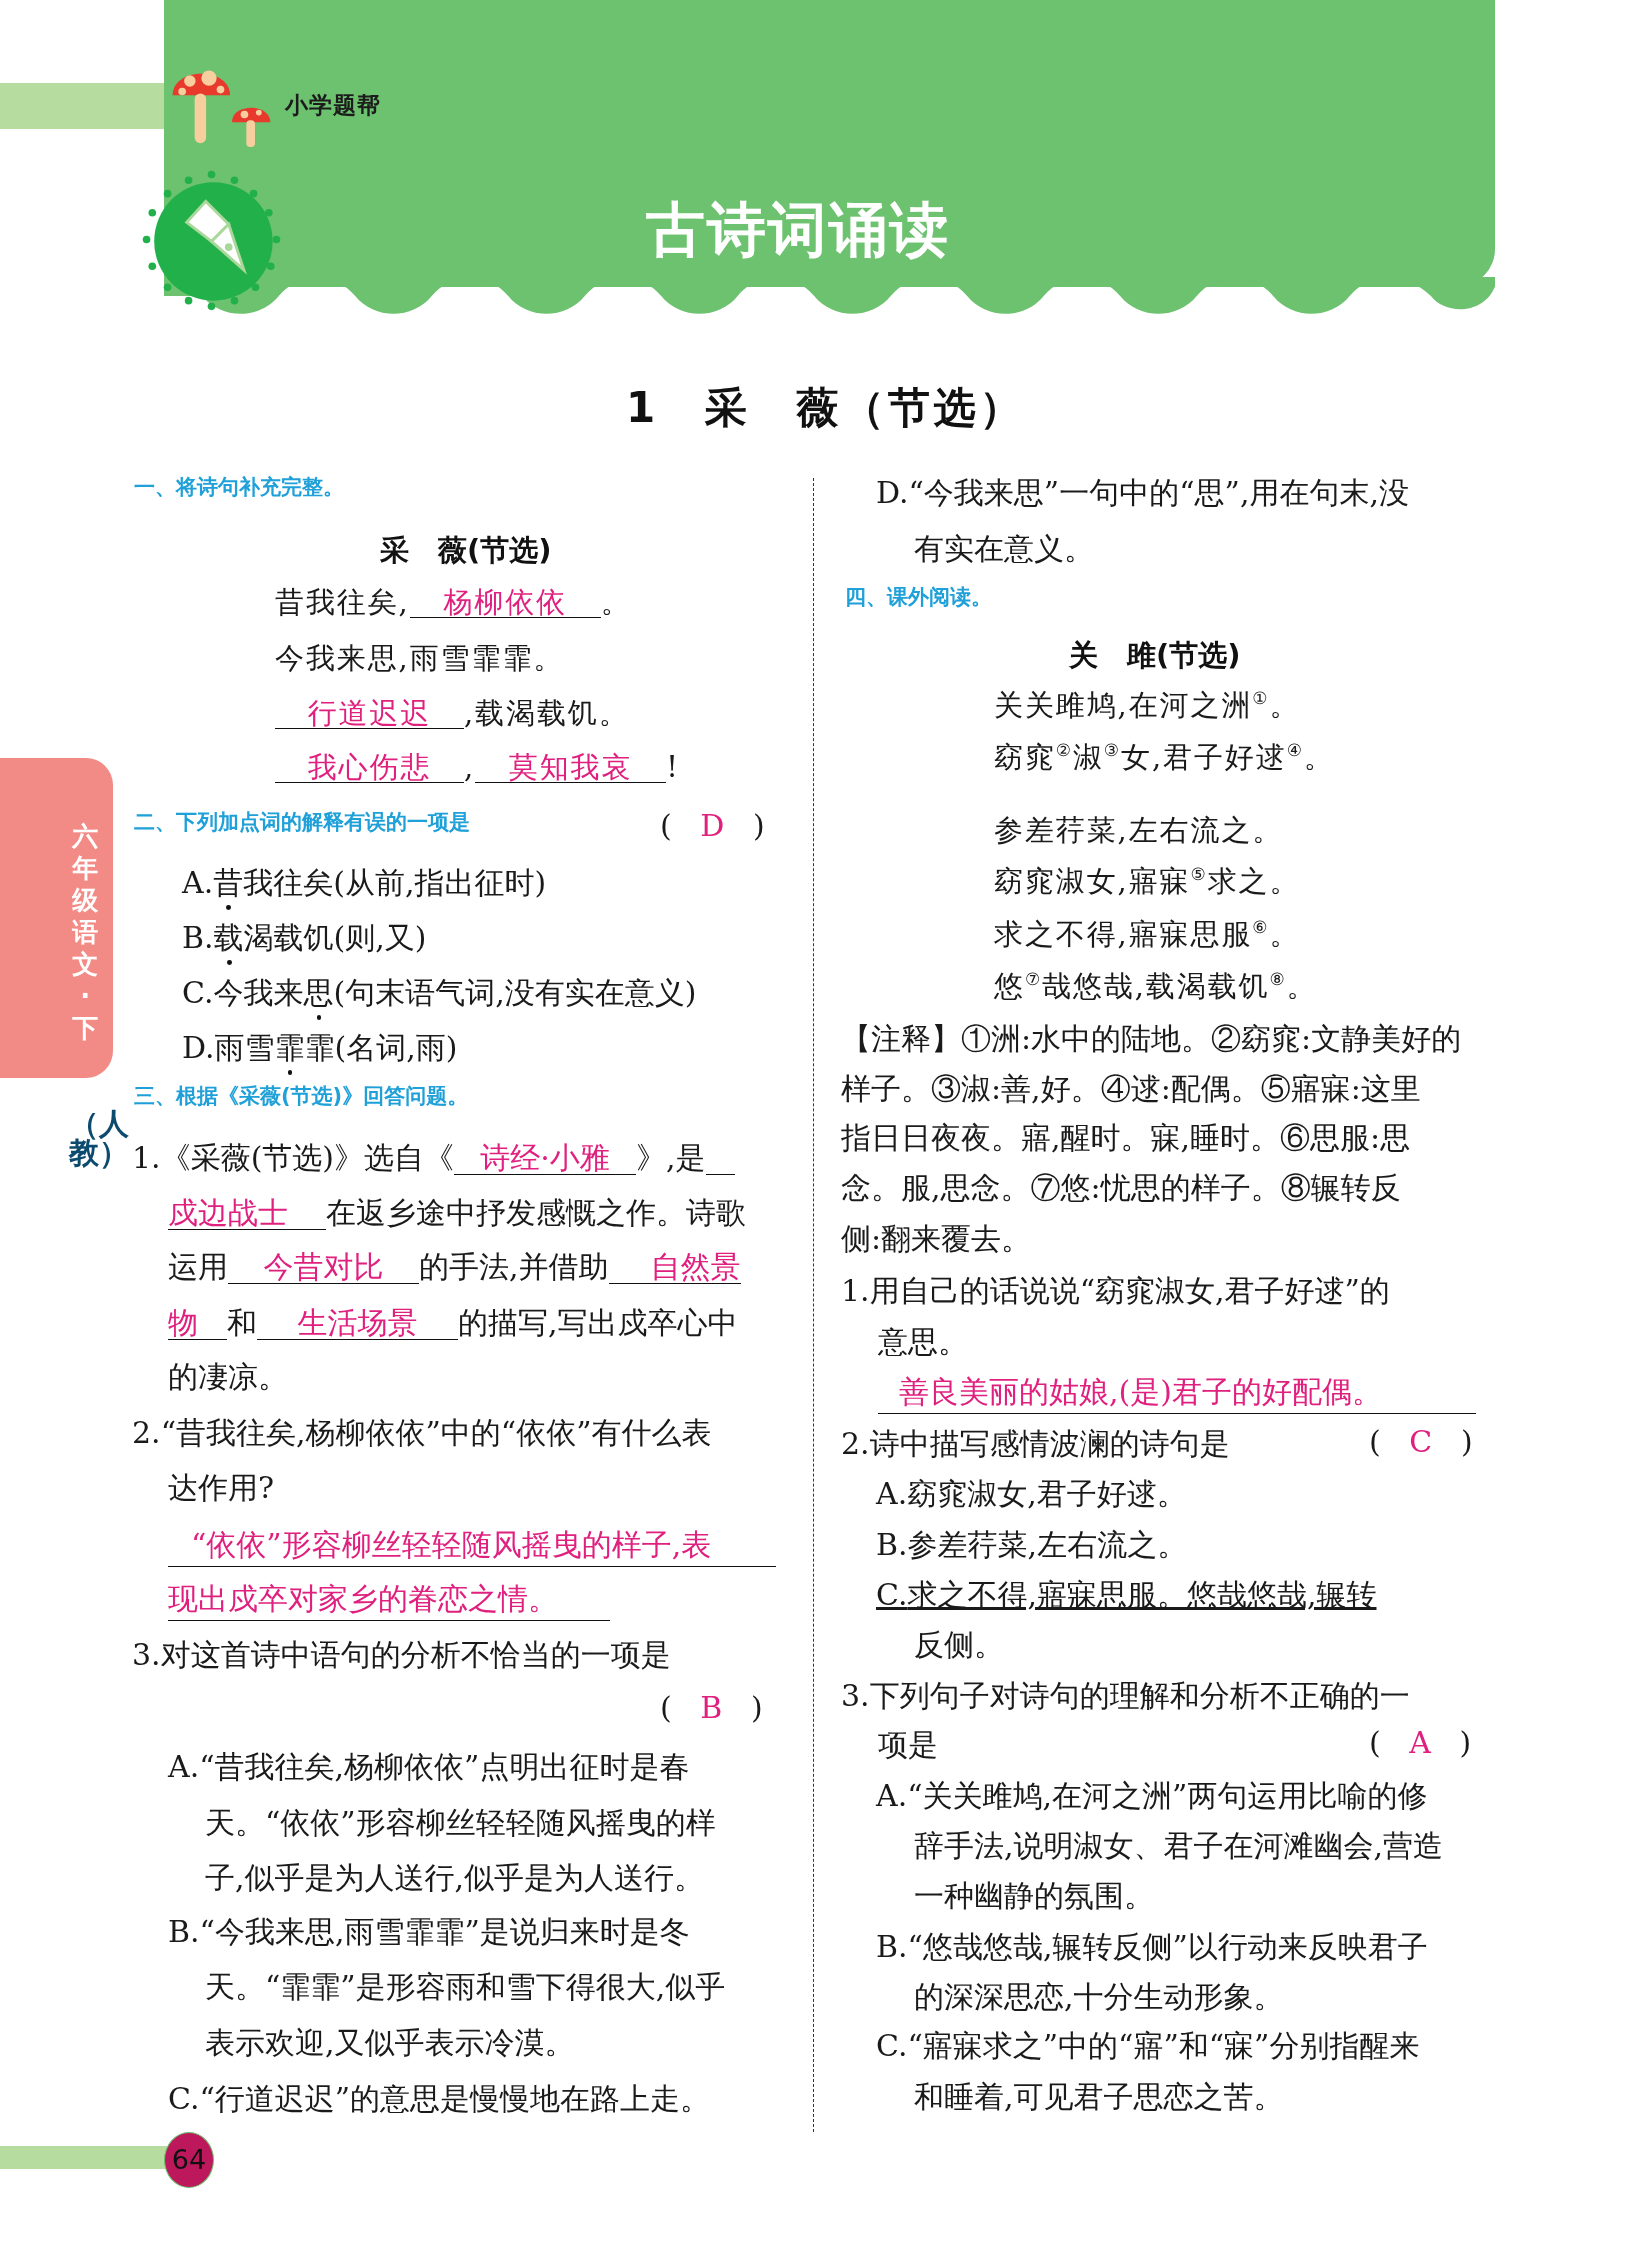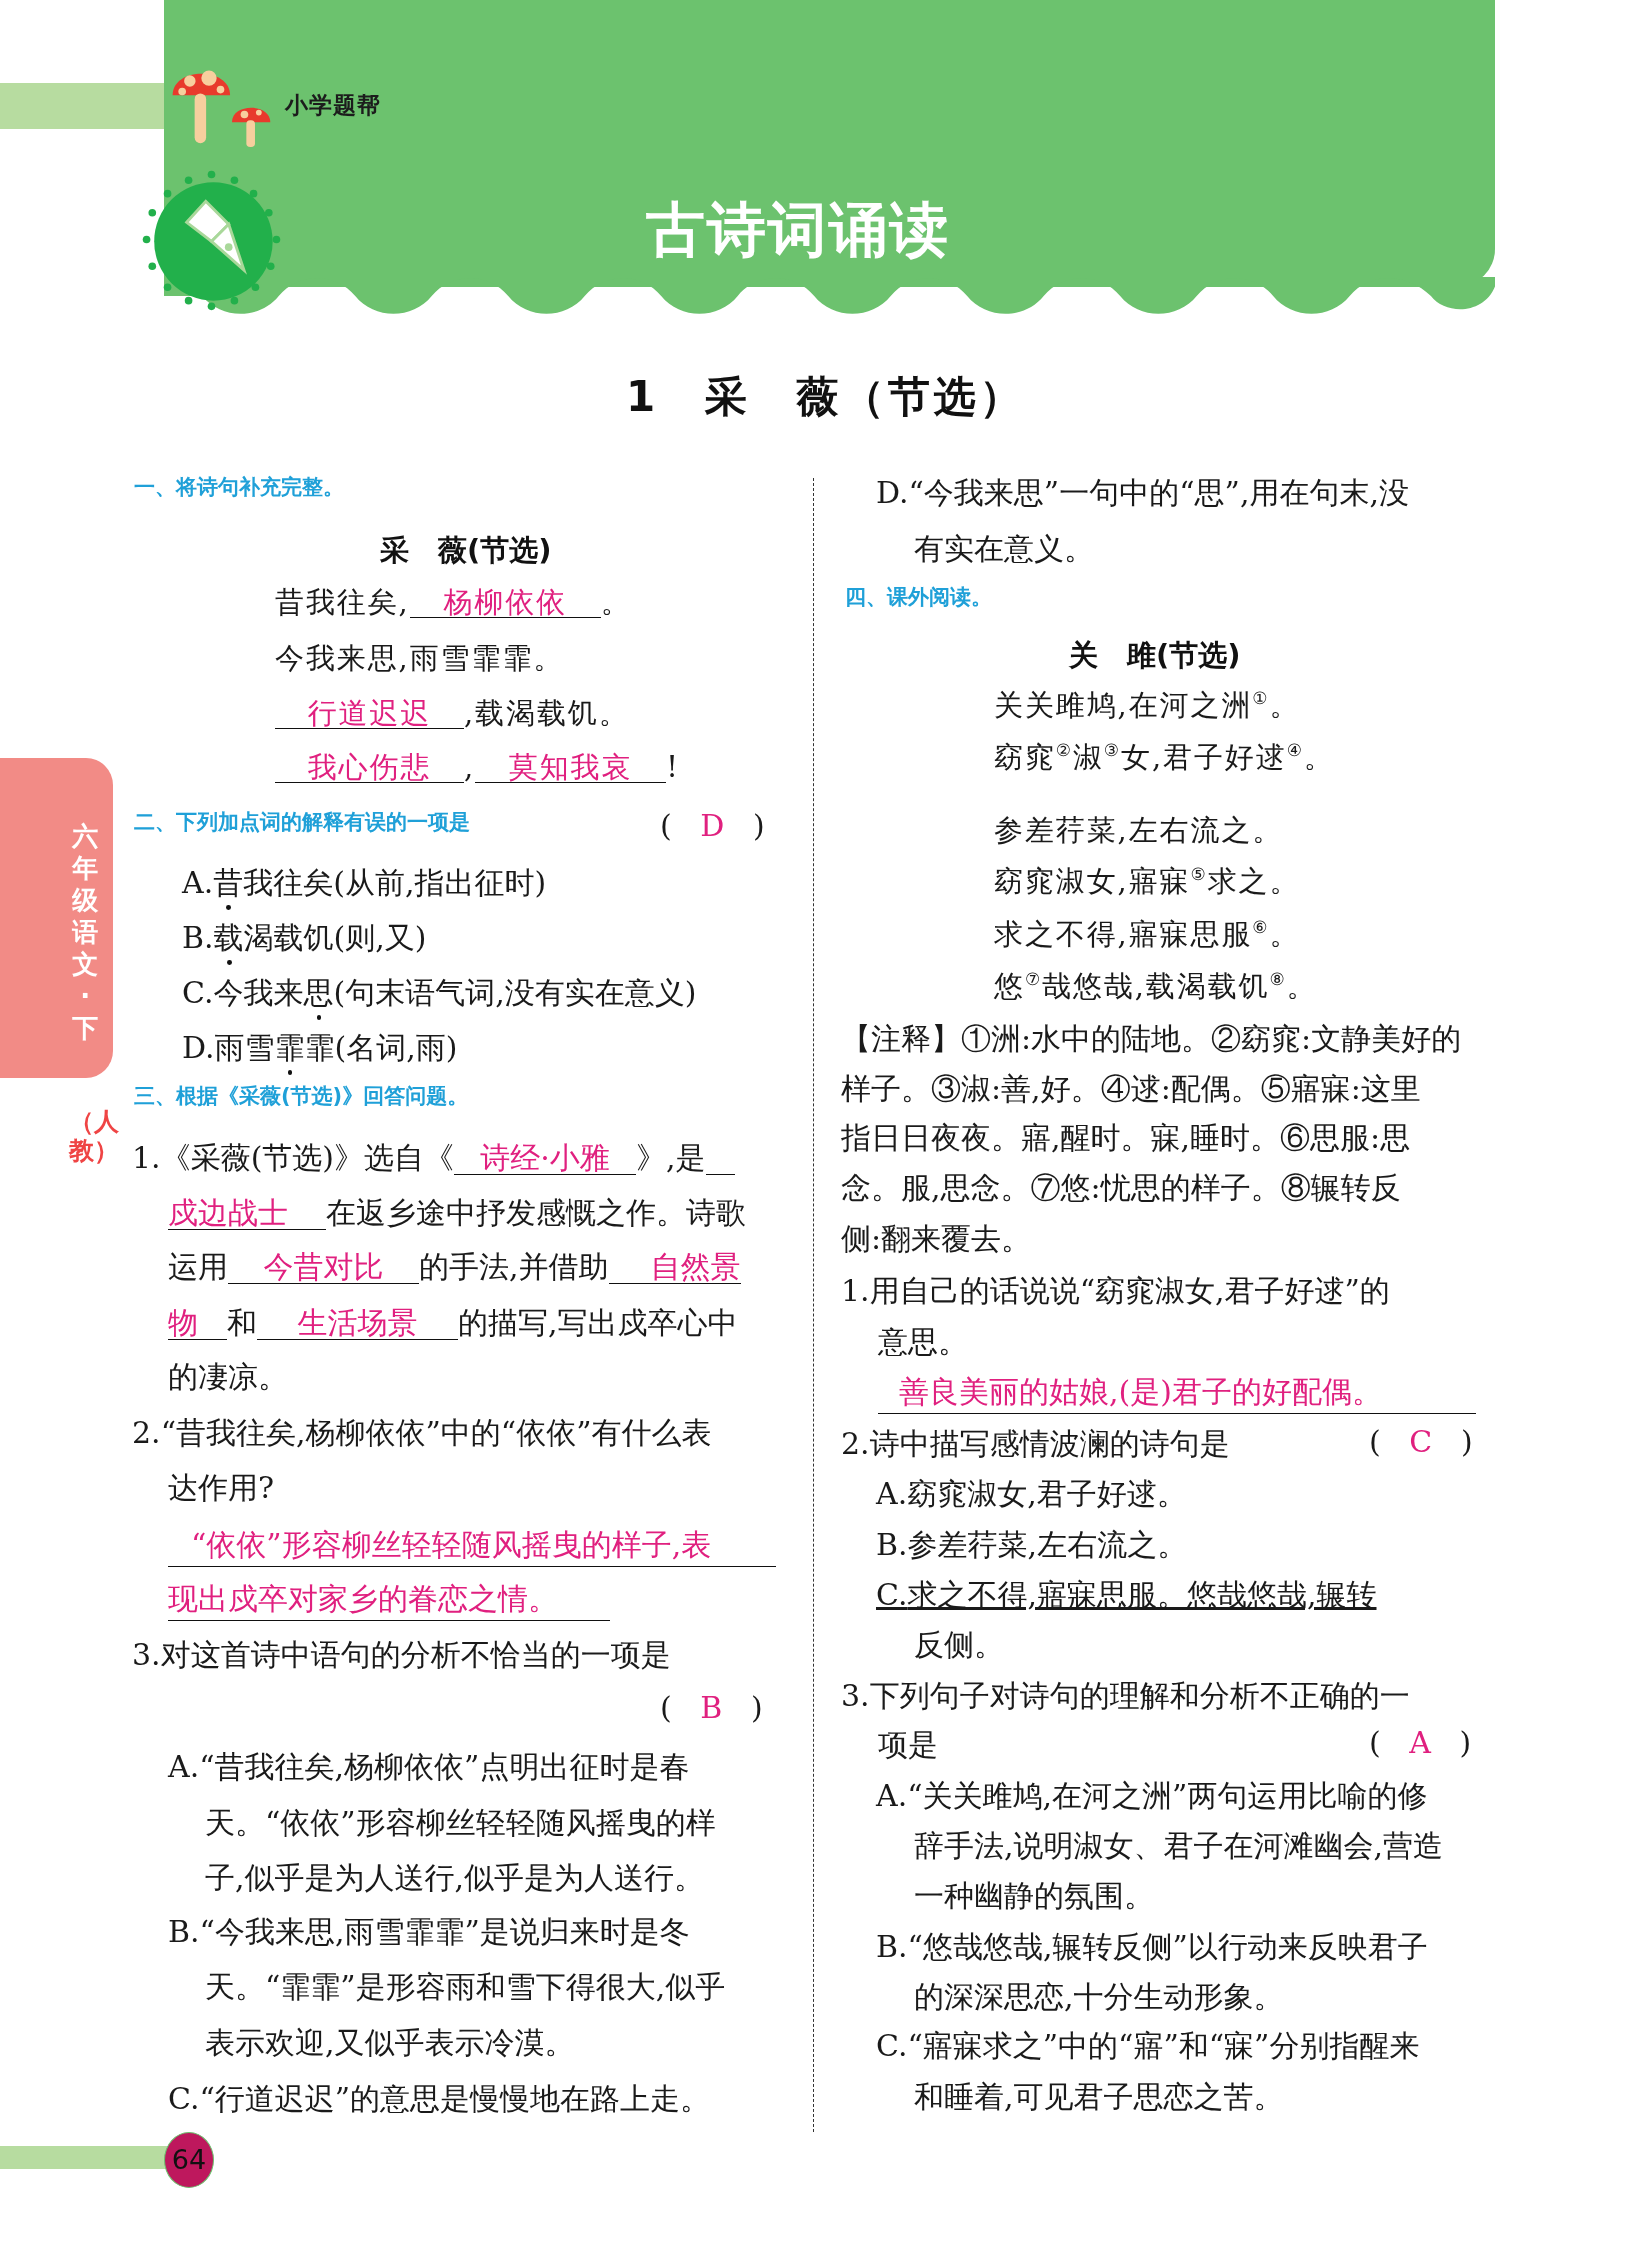--- a/index.html
+++ b/index.html
@@ -10,25 +10,25 @@
   .banner { position:absolute; left:164px; top:0; width:1331px; height:287px; background:#6cc26e;
             border-bottom-right-radius:38px; }
   .wave { position:absolute; left:164px; top:277px; width:1331px; height:38px; }
   .brand-strip { position:absolute; left:0; top:83px; width:416px; height:46px; background:#b7dca0;
                  border-radius:0 23px 23px 0; }
   .brand-text { position:absolute; left:285px; top:90px; font-family:"DejaVu Sans", sans-serif; font-size:23px; font-weight:bold; color:#1c1c1c; letter-spacing:1px; }
   .banner-title { position:absolute; left:646px; top:191px; font-family:"DejaVu Sans", sans-serif; font-size:59px; font-weight:bold; color:#ffffff; letter-spacing:1.9px; }
   .pen-badge { position:absolute; left:137px; top:165px; width:149px; height:149px; }
   .mushroom { position:absolute; left:163px; top:57px; width:115px; height:91px; }
   
-  .lesson-title { position:absolute; left:626px; top:369px; font-family:"DejaVu Sans", sans-serif; font-size:42px; font-weight:bold; color:#111; letter-spacing:3.8px; }
+  .lesson-title { position:absolute; left:626px; top:380px; font-family:"DejaVu Sans", sans-serif; font-size:42px; font-weight:bold; color:#111; letter-spacing:3.8px; }
   
   .side-tab { position:absolute; left:0; top:758px; width:113px; height:320px; background:#f28b86; border-radius:0 27px 27px 0; }
   .side-tab-text { position:absolute; left:69px; top:820px; width:32.5px; font-family:"DejaVu Sans", sans-serif; font-size:26px; font-weight:bold; color:#fff; line-height:32px; text-align:center; white-space:normal; word-break:break-all; }
-  .side-edition { position:absolute; left:69px; top:1109px; width:32.5px; font-family:Liberation Mono, monospace; font-size:25px; font-weight:bold; color:#ef4444; line-height:29px; text-align:center; white-space:normal; }
+  .side-edition { position:absolute; left:69px; top:1109px; width:32.5px; font-family:Liberation Sans, sans-serif; font-size:30px; font-weight:bold; color:#0c4a6e; line-height:29px; text-align:center; white-space:normal; }
   
   .divider { position:absolute; left:813px; top:478px; width:0; height:1654px; border-left:1.9px dashed #333; }
   
   .heading { font-family:"DejaVu Sans", sans-serif; font-size:21px; color:#1fa0d8; font-weight:bold; }
   .body { font-size:30px; color:#1a1a1a; }
   .poem-title { font-family:"DejaVu Sans", sans-serif; font-size:29px; font-weight:bold; color:#111; }
   .poem { font-family:"DejaVu Serif", serif; font-size:29px; color:#1a1a1a; letter-spacing:1.9px; }
   .ans { color:#e0207f; font-family:"DejaVu Serif", serif; }
   .blank { display:inline-block; border-bottom:1.9px solid #111; text-align:center; line-height:1.05; }
   .dot { position:relative; }

